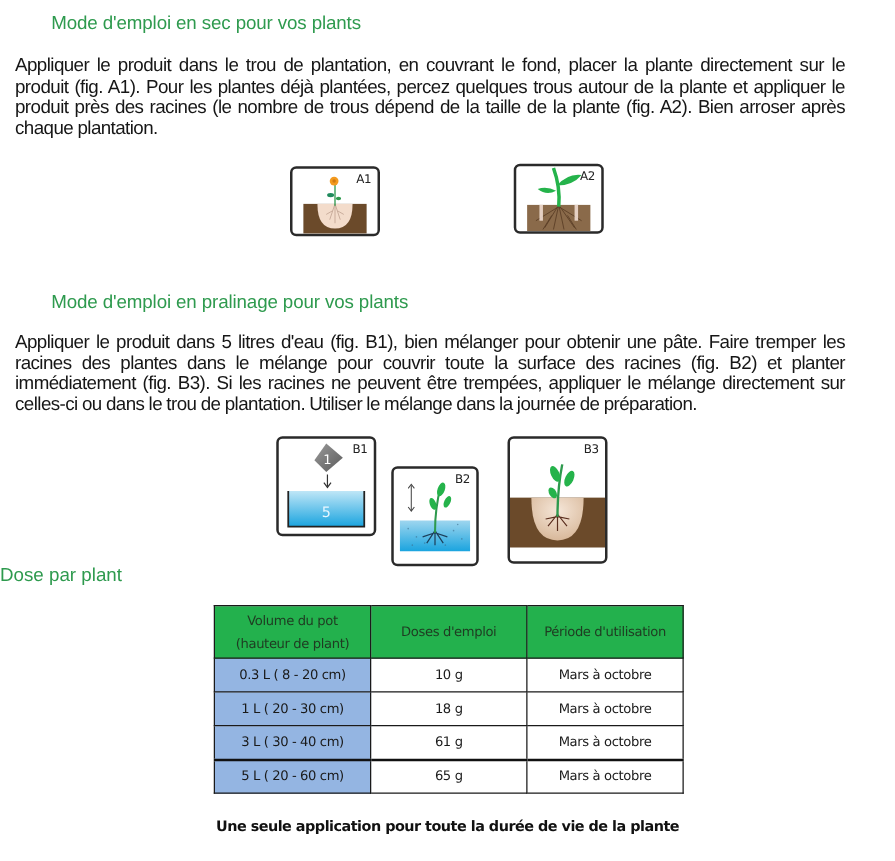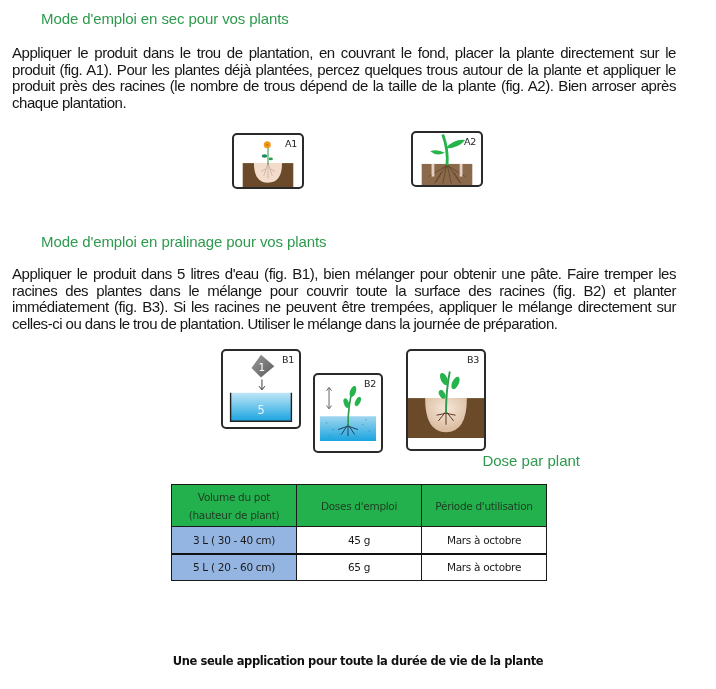--- a/index.html
+++ b/index.html
@@ -32,21 +32,21 @@
     position: absolute; top: 3px; right: 5px; font-family: "DejaVu Sans", sans-serif;
     font-size: 9.5px; color: #222; letter-spacing: -0.3px;
   }
   #figA1 { left: 232px; top: 133px; }
   #figA2 { left: 411px; top: 131px; }
   #figB1 { left: 221px; top: 349px; width: 80px; height: 80px; }
   #figB2 { left: 313px; top: 349px; width: 70px; height: 80px; margin-top: 24px; }
   #figB3 { left: 406px; top: 349px; width: 80px; height: 102px; }
 
   #dose-title {
-    position: absolute; left: 0; width: 580px; top: 452px; text-align: right;
+    position: absolute; left: 0; width: 580px; top: 452px; text-align: left;
     font-family: "Liberation Sans", sans-serif; font-size: 15px; color: #2e9a4e;
   }
 
   table.dose {
     position: absolute; left: 171px; top: 484px; width: 376px;
     border-collapse: collapse; font-family: "DejaVu Sans", sans-serif;
     font-size: 10.5px; color: #1a1a1a; letter-spacing: -0.3px;
   }
   table.dose th, table.dose td {
     border: 1.5px solid #1a1a1a; text-align: center; vertical-align: middle; font-weight: normal;
@@ -179,22 +179,32 @@
       <th class="c1">
         <span>Volume du pot</span><br>
         <span>(hauteur de plant)</span>
       </th>
       <th class="c2">Doses d'emploi</th>
       <th class="c3">Période d'utilisation</th>
     </tr>
   </thead>
   <tbody>
     <tr>
+      <td class="c1 vol">0.3 L ( 8 - 20 cm)</td>
+      <td class="c2">10 g</td>
+      <td class="c3">Mars à octobre</td>
+    </tr>
+    <tr>
+      <td class="c1 vol">1 L ( 20 - 30 cm)</td>
+      <td class="c2">18 g</td>
+      <td class="c3">Mars à octobre</td>
+    </tr>
+    <tr>
       <td class="c1 vol">3 L ( 30 - 40 cm)</td>
-      <td class="c2">45 g</td>
+      <td class="c2">61 g</td>
       <td class="c3">Mars à octobre</td>
     </tr>
     <tr class="last">
       <td class="c1 vol">5 L ( 20 - 60 cm)</td>
       <td class="c2">65 g</td>
       <td class="c3">Mars à octobre</td>
     </tr>
   </tbody>
 </table>
 

